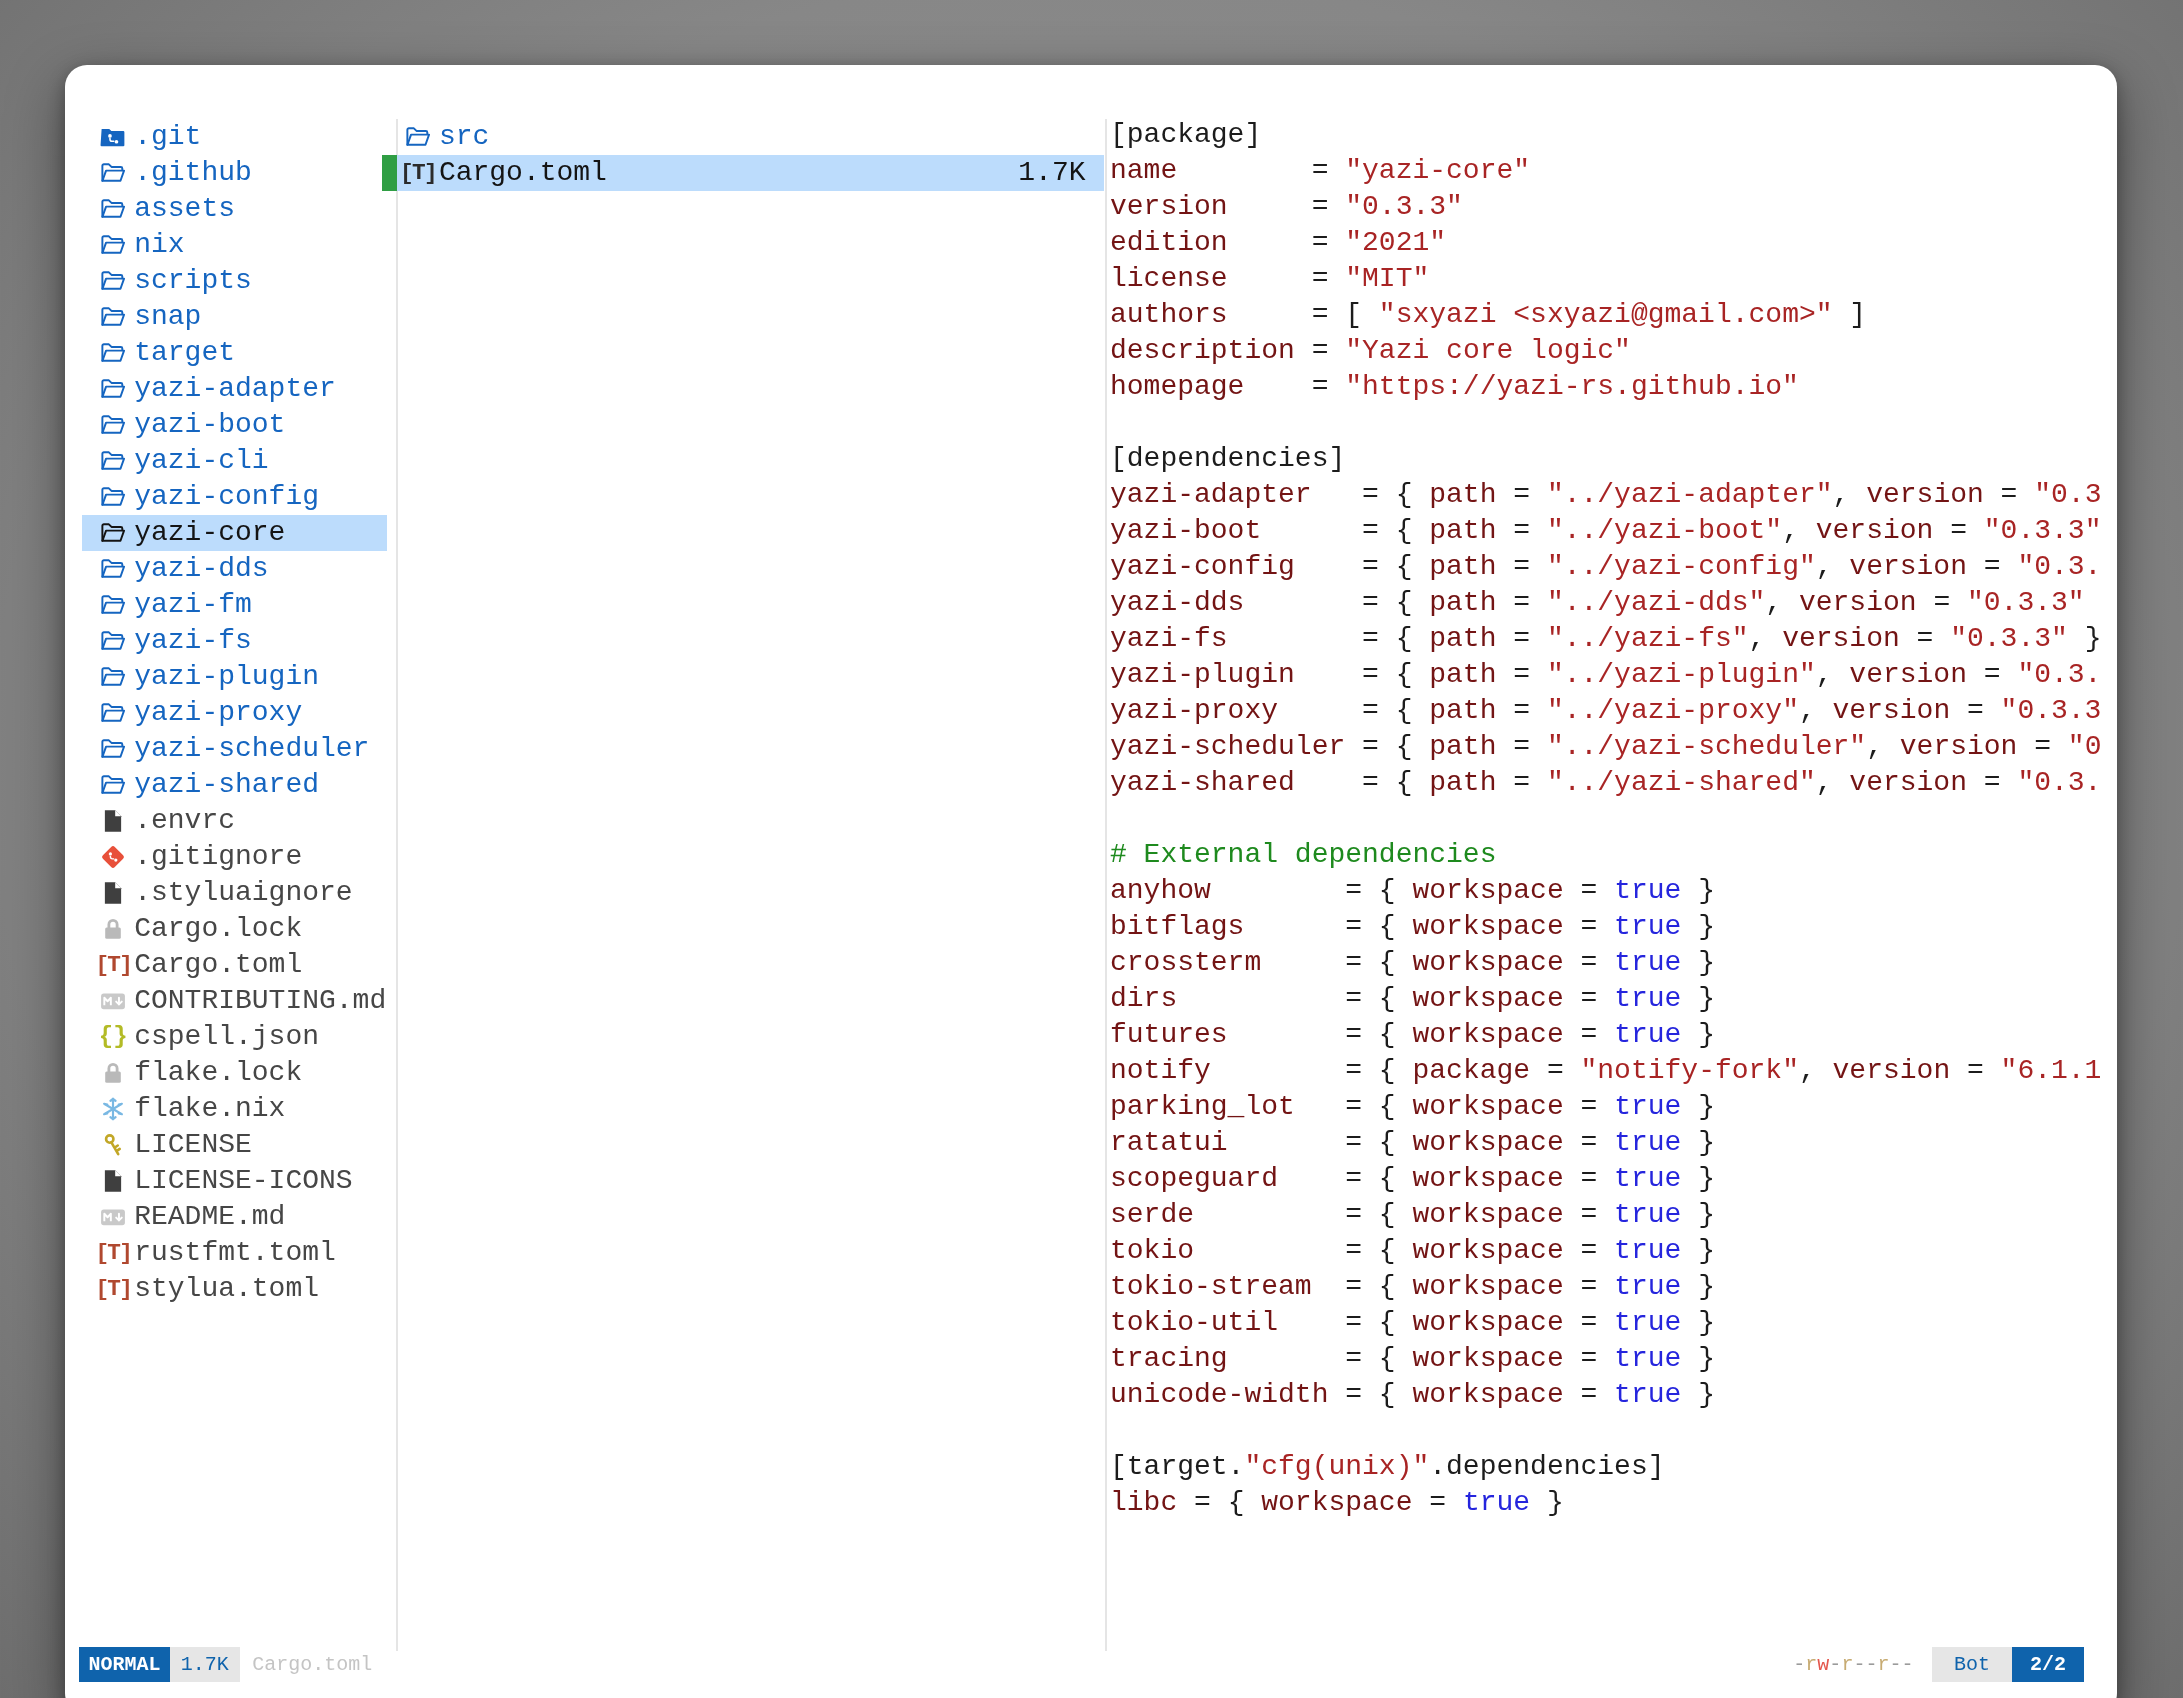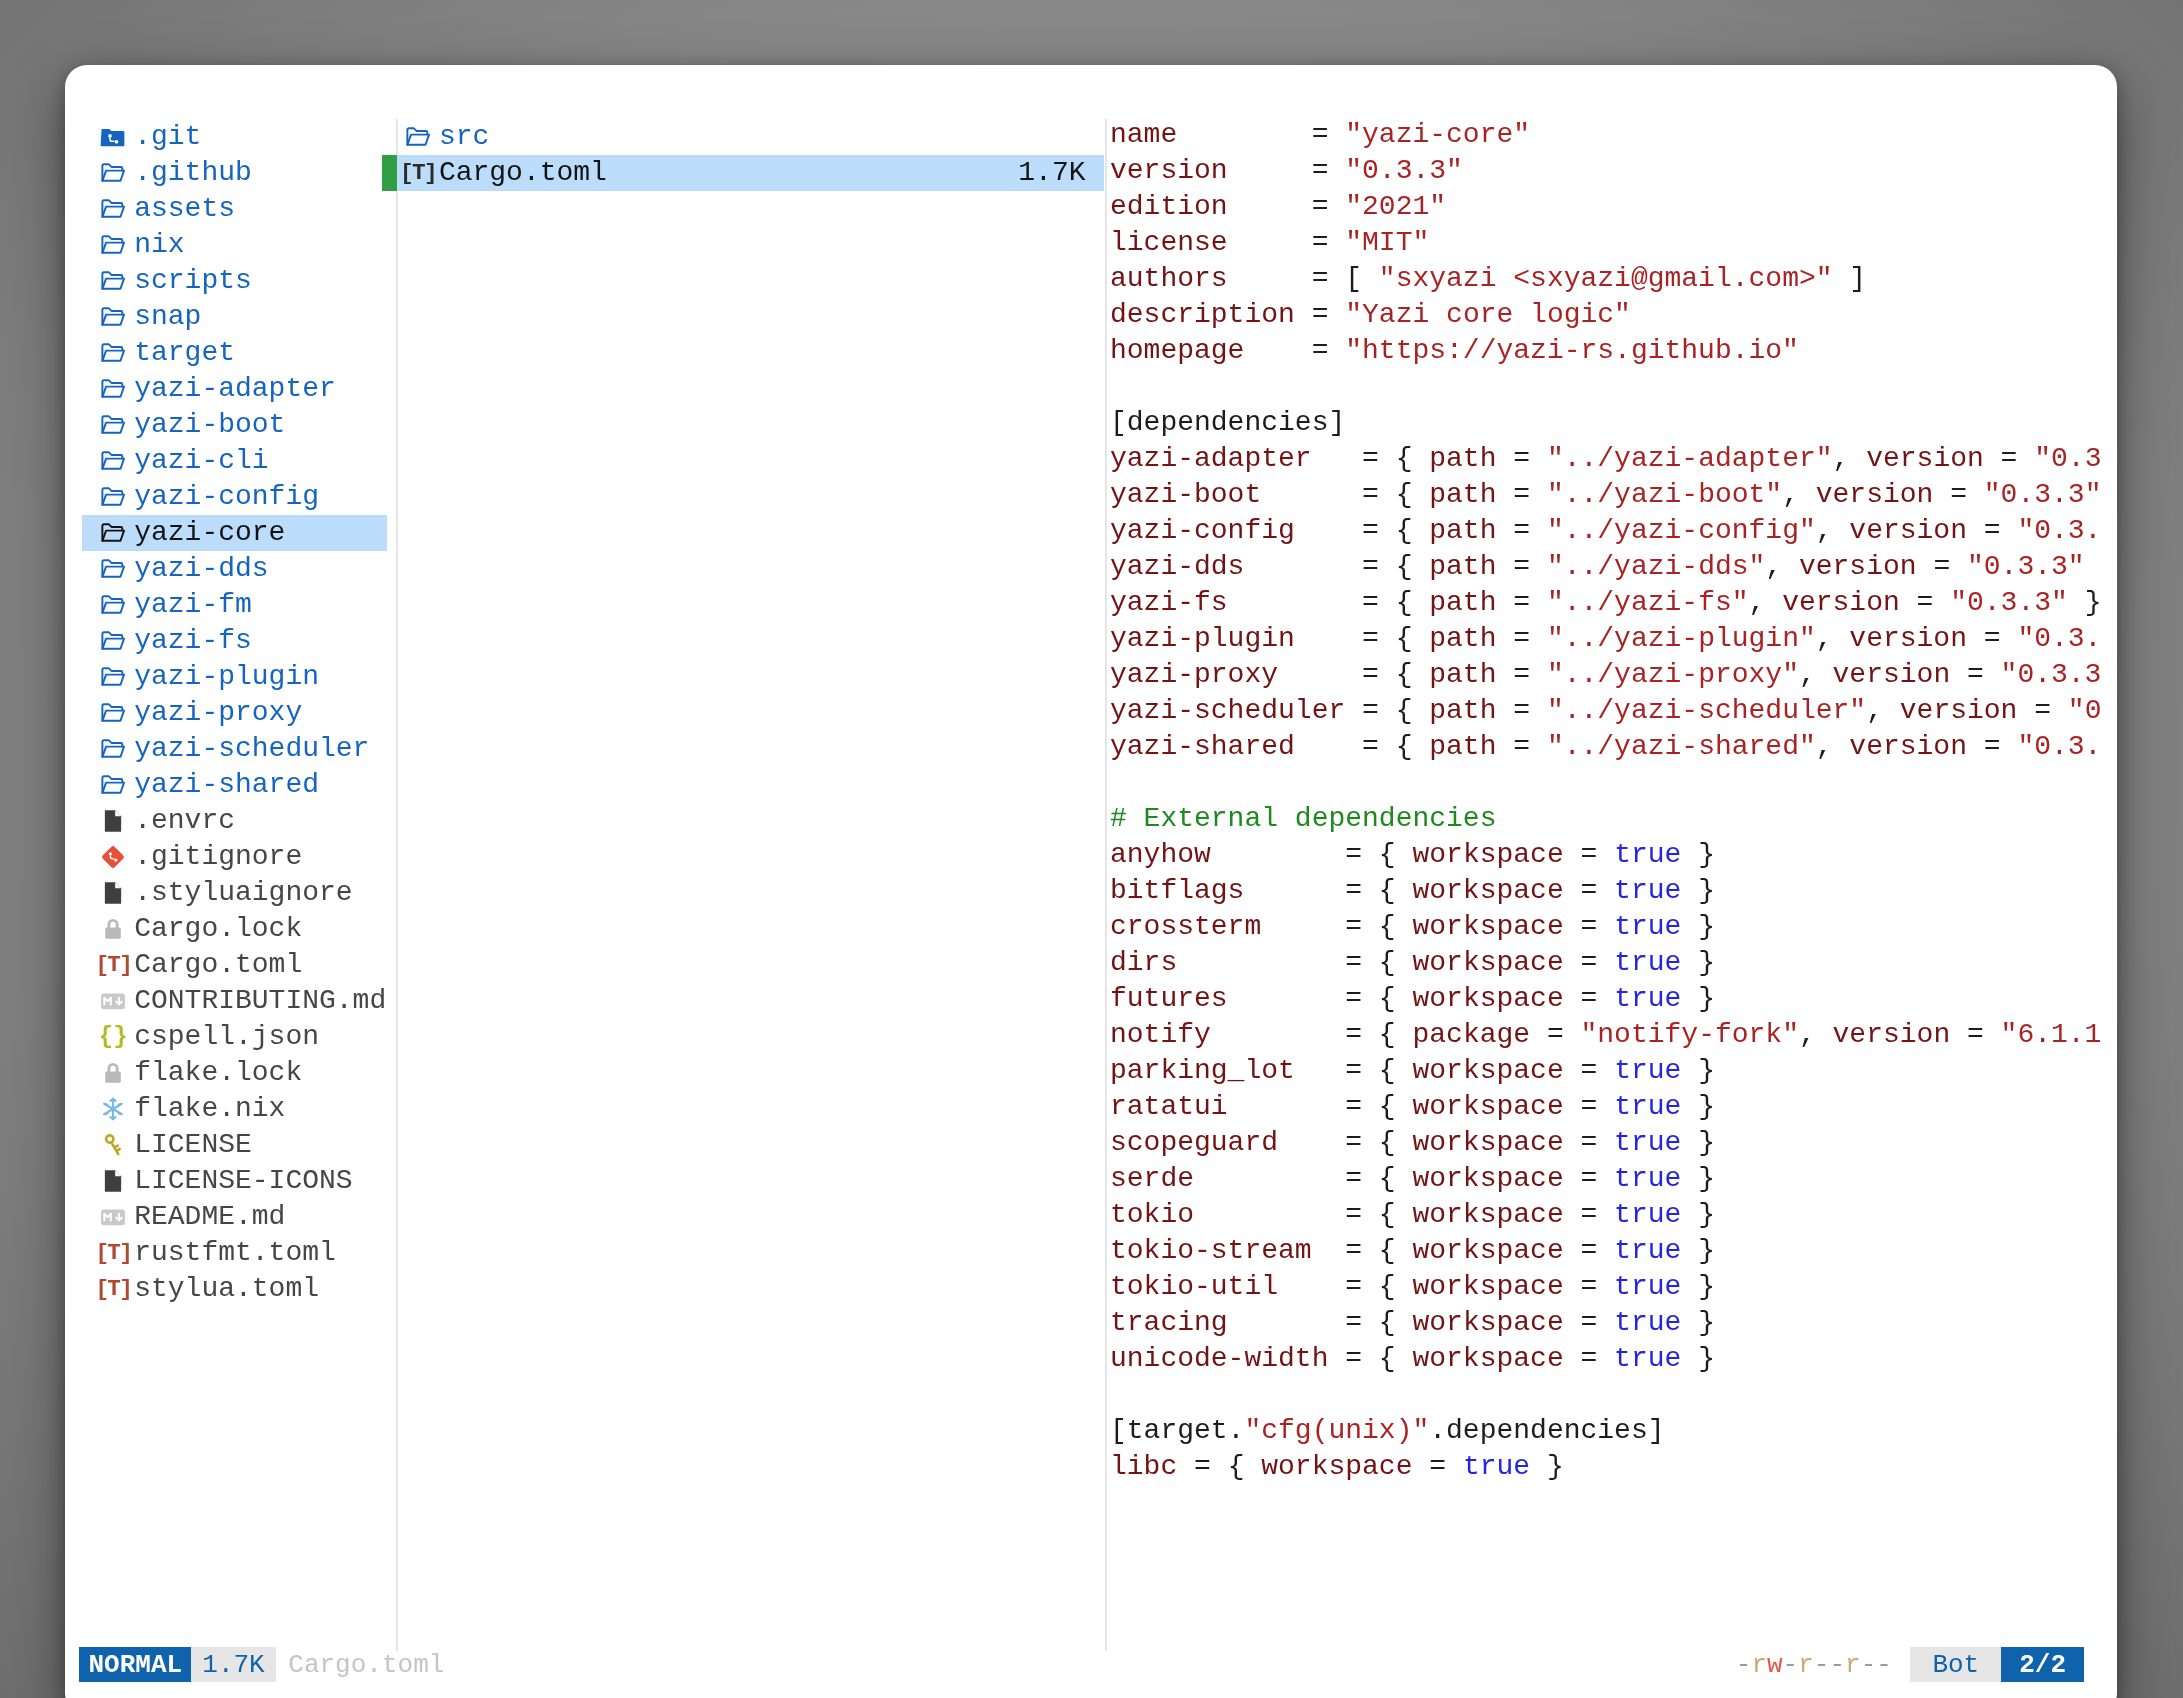--- a/index.html
+++ b/index.html
@@ -48,21 +48,21 @@
   .pline { height:36px; font-size:28px; white-space:pre; color:var(--toml-punct); }
   .t-k { color: var(--toml-key); }
   .t-s { color: var(--toml-string); }
   .t-b { color: var(--toml-bool); }
   .t-c { color: var(--toml-comment); margin-top: 16px; }
   .t-h, .t-p { color: var(--toml-punct); }
 
   
   .statusbar {
     position:absolute; left:0; right:0; bottom:33px; height:35px;
-    display:flex; align-items:stretch; font-size:26px;
+    display:flex; align-items:stretch; font-size:20px;
   }
   .sb-left { display:flex; margin-left:14.3px; }
   .sb-mode { background:var(--accent-blue); color:#fff; font-weight:bold;
              padding:0 9.2px; display:flex; align-items:center; }
   .sb-size { background:#e6e6e6; color:var(--accent-blue); padding:0 11px;
              display:flex; align-items:center; }
   .sb-file { color:#c4c4c4; margin-left:12.6px; display:flex; align-items:center; }
   .sb-right { margin-left:auto; display:flex; align-items:stretch; margin-right:33px; }
   .sb-perms { display:flex; align-items:center; letter-spacing:0; }
   .perm-d { color:#9b9b9b; } .perm-r { color:#c7ab72; } .perm-w { color:#e4574d; }
@@ -387,20 +387,21 @@
           <span class="icon">
             <span class="ticon">[T]</span>
           </span>
           <span>Cargo.toml</span>
           <span class="size-label">1.7K</span>
         </span>
       </div>
     </div>
   <div class="sep" id="sep2"></div>
   <div class="pane" id="preview-pane">
+      <div class="pline"><span class="t-h">[package]</span></div>
       <div class="pline"><span class="t-k">name</span><span class="t-p">        = </span><span class="t-s">"yazi-core"</span></div>
       <div class="pline"><span class="t-k">version</span><span class="t-p">     = </span><span class="t-s">"0.3.3"</span></div>
       <div class="pline"><span class="t-k">edition</span><span class="t-p">     = </span><span class="t-s">"2021"</span></div>
       <div class="pline"><span class="t-k">license</span><span class="t-p">     = </span><span class="t-s">"MIT"</span></div>
       <div class="pline"><span class="t-k">authors</span><span class="t-p">     = [ </span><span class="t-s">"sxyazi &lt;sxyazi@gmail.com&gt;"</span><span class="t-p"> ]</span></div>
       <div class="pline"><span class="t-k">description</span><span class="t-p"> = </span><span class="t-s">"Yazi core logic"</span></div>
       <div class="pline"><span class="t-k">homepage</span><span class="t-p">    = </span><span class="t-s">"https://yazi-rs.github.io"</span></div>
       <div class="pline">&nbsp;</div>
       <div class="pline"><span class="t-h">[dependencies]</span></div>
       <div class="pline"><span class="t-k">yazi-adapter</span><span class="t-p">   = { </span><span class="t-k">path</span><span class="t-p"> = </span><span class="t-s">"../yazi-adapter"</span><span class="t-p">, </span><span class="t-k">version</span><span class="t-p"> = </span><span class="t-s">"0.3</span></div>

